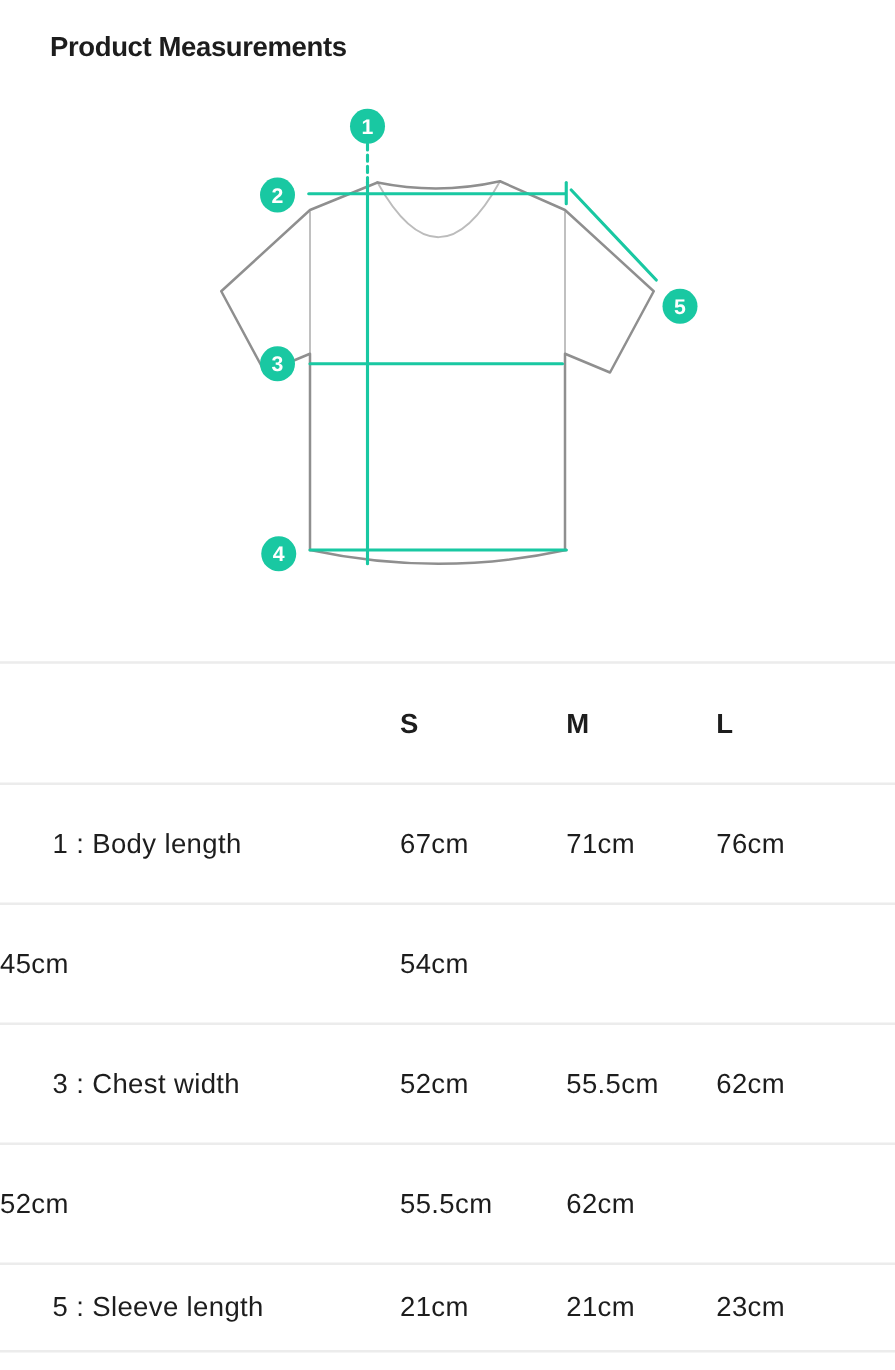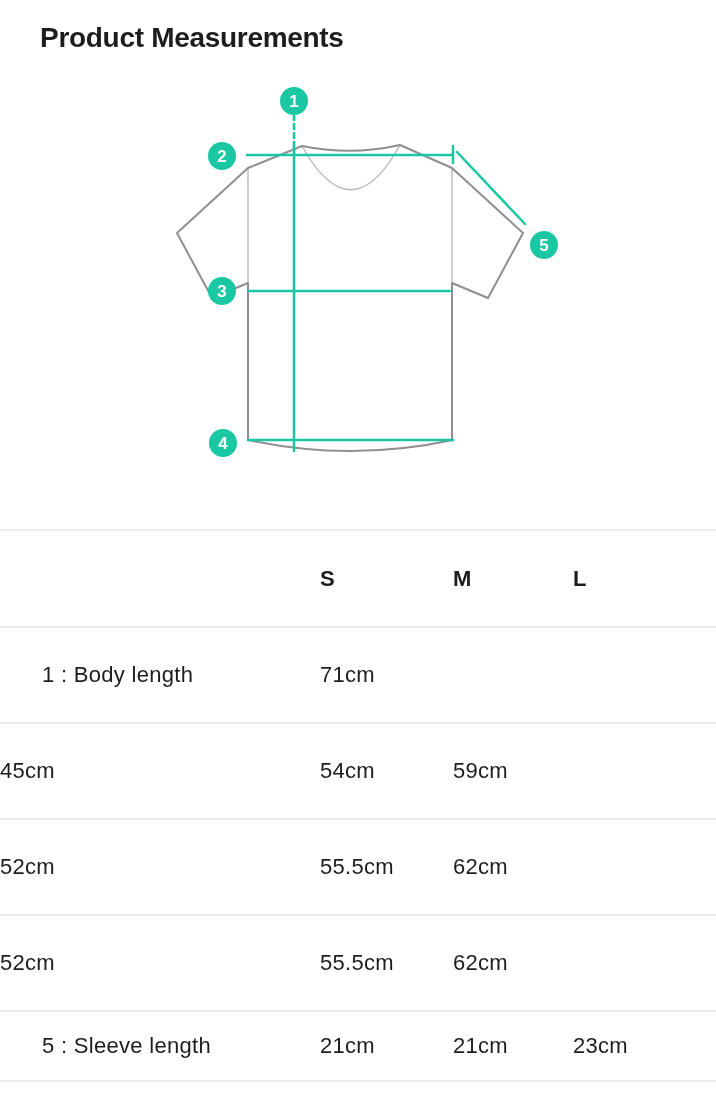--- a/index.html
+++ b/index.html
@@ -3,21 +3,21 @@
 <meta charset="utf-8">
 <style>
   html,body{margin:0;padding:0;}
   body{
     width:716px;height:1096px;overflow:hidden;background:#ffffff;
     font-family:"Liberation Sans","DejaVu Sans",sans-serif;
     color:#1d1d1d;
   }
   .header{padding:22px 40px 0 40px;height:38px;box-sizing:border-box;}
   .page-title{
-    font-size:28px;font-weight:800;letter-spacing:-0.3px;color:#1d1d1d;
+    font-size:22px;font-weight:800;letter-spacing:-0.3px;color:#1d1d1d;
     line-height:32px;
   }
   .diagram{display:block;width:716px;height:450px;}
   .shirt-stroke{stroke:#8f8f8f;stroke-width:2;fill:none;stroke-linejoin:round;stroke-linecap:round;}
   .shirt-light{stroke:#bcbcbc;stroke-width:1.5;fill:none;}
   .shirt-faint{stroke:#d9d9d9;stroke-width:1.2;fill:none;}
   .measure{stroke:#19c8a2;stroke-width:2.5;fill:none;stroke-linecap:round;}
   .measure-dashed{stroke-dasharray:5,4;}
   .marker-circle{fill:#19c8a2;}
   .marker-num{
@@ -90,30 +90,32 @@
 <div class="size-table">
   <div class="t-row head">
     <div class="cell-label"></div>
     <div class="cell-val">S</div>
     <div class="cell-val">M</div>
     <div class="cell-val">L</div>
   </div>
 
   <div class="t-row body-row">
     <div class="cell-label">1 : Body length</div>
+    <div class="cell-val">67cm</div>
     <div class="cell-val">71cm</div>
+    <div class="cell-val">76cm</div>
   </div>
 
   <div class="t-row body-row">
     <div class="cell-val">45cm</div>
     <div class="cell-val">54cm</div>
-    <div class="cell-val">59cm</div>
   </div>
 
   <div class="t-row body-row">
+    <div class="cell-label">3 : Chest width</div>
     <div class="cell-val">52cm</div>
     <div class="cell-val">55.5cm</div>
     <div class="cell-val">62cm</div>
   </div>
 
   <div class="t-row body-row">
     <div class="cell-val">52cm</div>
     <div class="cell-val">55.5cm</div>
     <div class="cell-val">62cm</div>
   </div>

